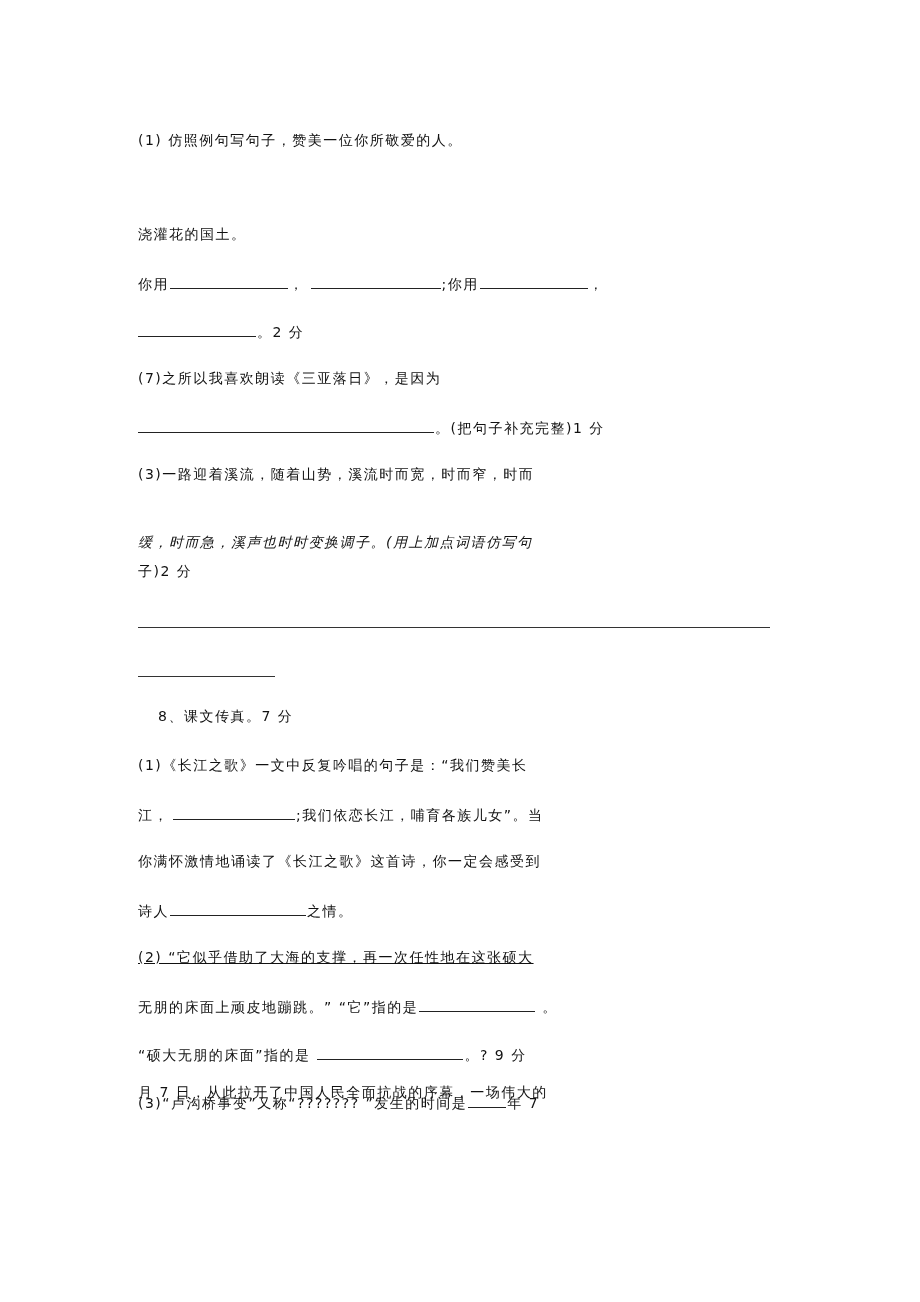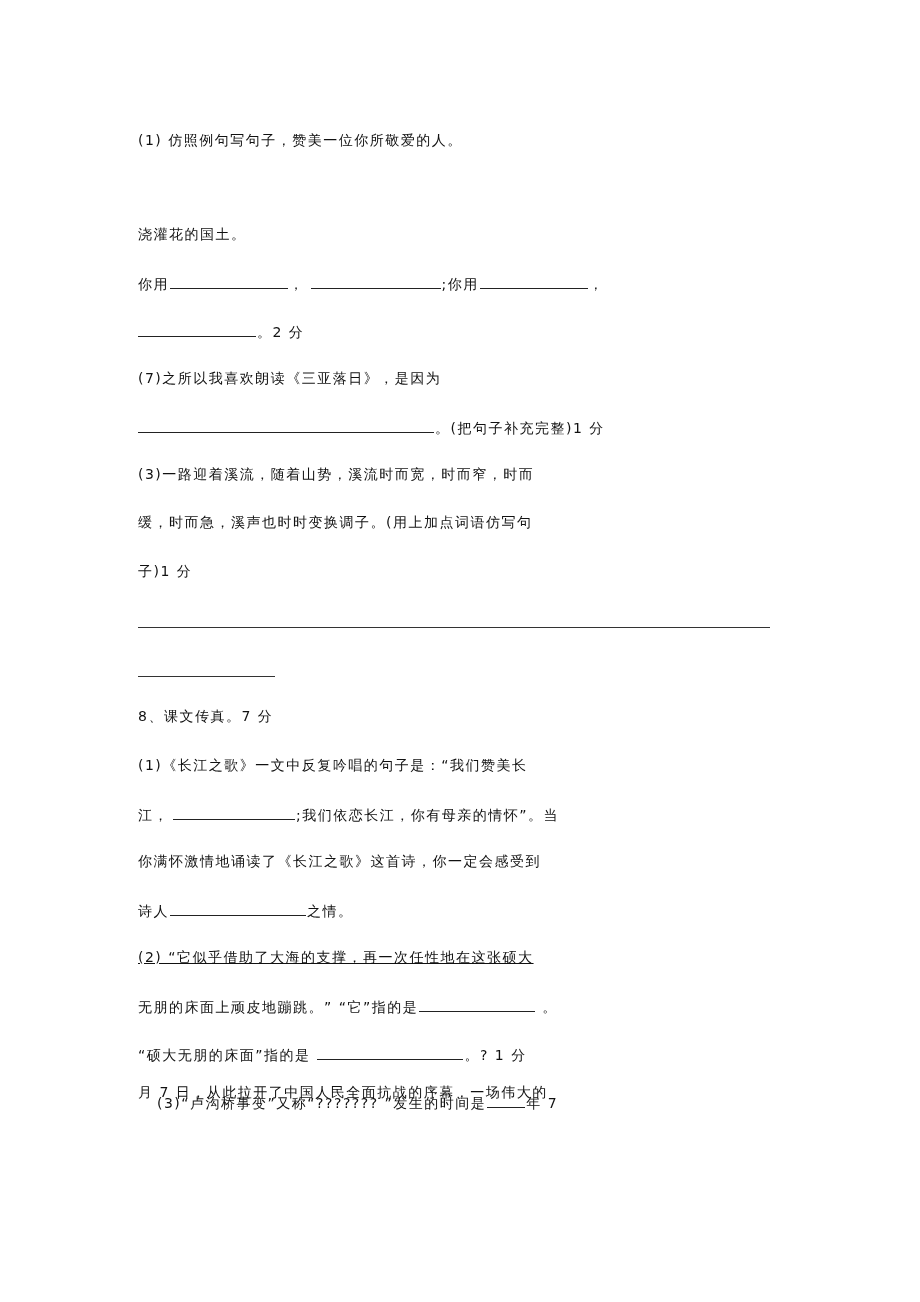--- a/index.html
+++ b/index.html
@@ -55,42 +55,42 @@
   <div class="line" style="top:316px;">
     <span class="blank" style="width:118px;margin-left:0;"></span><span>。2 分</span>
   </div>
 
   <div class="line" style="top:364px;">(7)之所以我喜欢朗读《三亚落日》，是因为</div>
   <div class="line" style="top:412px;">
     <span class="blank" style="width:296px;margin-left:0;"></span><span>。(把句子补充完整)1 分</span>
   </div>
 
   <div class="line" style="top:460px;">(3)一路迎着溪流，随着山势，溪流时而宽，时而窄，时而</div>
-  <div class="line" style="top:508px;">缓，时而急，溪声也时时变换调子。(用上加点词语仿写句</div>
-  <div class="line" style="top:557px;">子)1 分</div>
+  <div class="line" style="top:528px;font-style:italic;">缓，时而急，溪声也时时变换调子。(用上加点词语仿写句</div>
+  <div class="line" style="top:557px;">子)2 分</div>
   <div class="rule" style="top:627px;width:632px;"></div>
   <div class="rule" style="top:676px;width:137px;"></div>
 
-  <div class="line" style="top:702px;">8、课文传真。7 分</div>
+  <div class="line" style="top:702px;margin-left:20px;">8、课文传真。7 分</div>
 
   <div class="line" style="top:751px;">(1)《长江之歌》一文中反复吟唱的句子是：“我们赞美长</div>
   <div class="line" style="top:799px;">
-    <span>江，</span><span class="blank" style="width:122px;margin-left:4px;"></span><span>;我们依恋长江，你有母亲的情怀”。当</span>
+    <span>江，</span><span class="blank" style="width:122px;margin-left:4px;"></span><span>;我们依恋长江，哺育各族儿女”。当</span>
   </div>
   <div class="line" style="top:847px;">你满怀激情地诵读了《长江之歌》这首诗，你一定会感受到</div>
   <div class="line" style="top:895px;">
     <span>诗人</span><span class="blank" style="width:136px;"></span><span>之情。</span>
   </div>
 
   <div class="line" style="top:943px;text-decoration:underline;">(2) “它似乎借助了大海的支撑，再一次任性地在这张硕大</div>
   <div class="line" style="top:991px;text-align:center;">
     <span>无朋的床面上顽皮地蹦跳。” “它”指的是</span><span class="blank" style="width:116px;"></span><span> 。</span>
   </div>
   <div class="line" style="top:1039px;">
-    <span>“硕大无朋的床面”指的是 </span><span class="blank" style="width:146px;"></span><span>。? 1 分</span>
+    <span>“硕大无朋的床面”指的是 </span><span class="blank" style="width:146px;"></span><span>。? 9 分</span>
   </div>
 
-  <div class="line" style="top:1087px;margin-left:19px;">
+  <div class="line" style="top:1087px;">
     <span>(3)“卢沟桥事变”又称“??????? ”发生的时间是</span><span class="blank" style="width:38px;"></span><span>年 7</span>
   </div>
   <div class="line" style="top:1078px;">月 7 日，从此拉开了中国人民全面抗战的序幕，一场伟大的</div>
 
 </div>
 
 </body></html>

